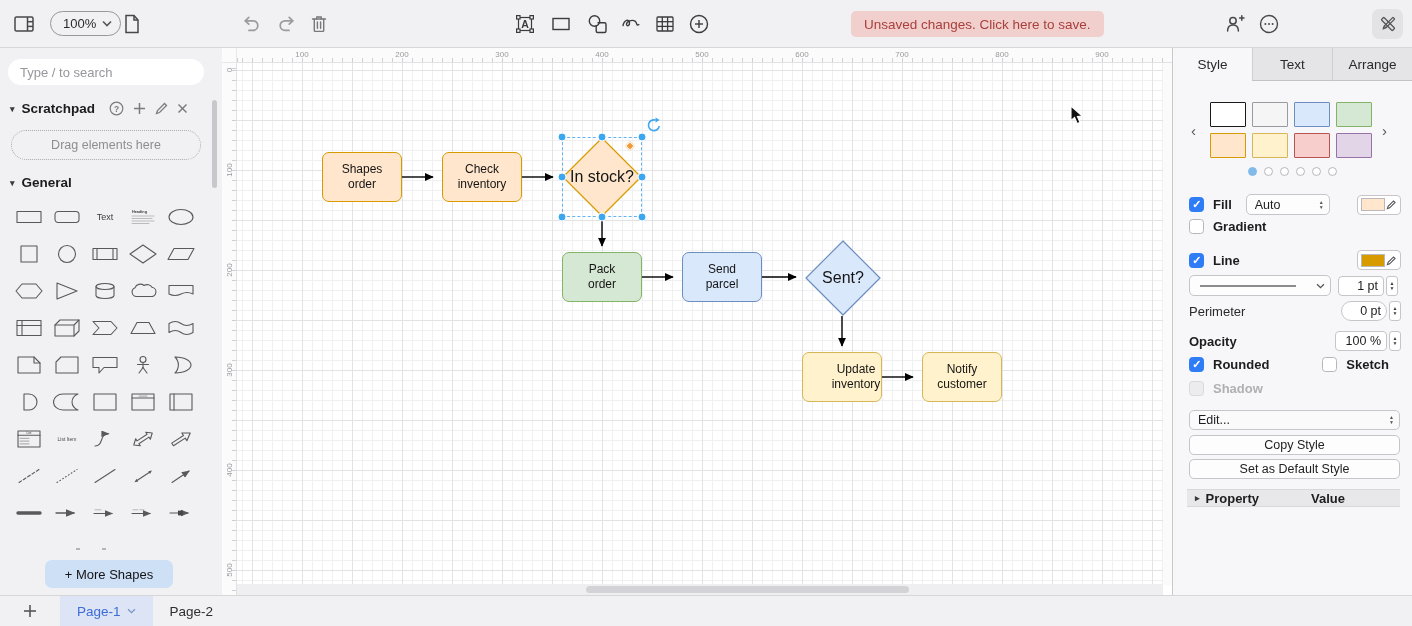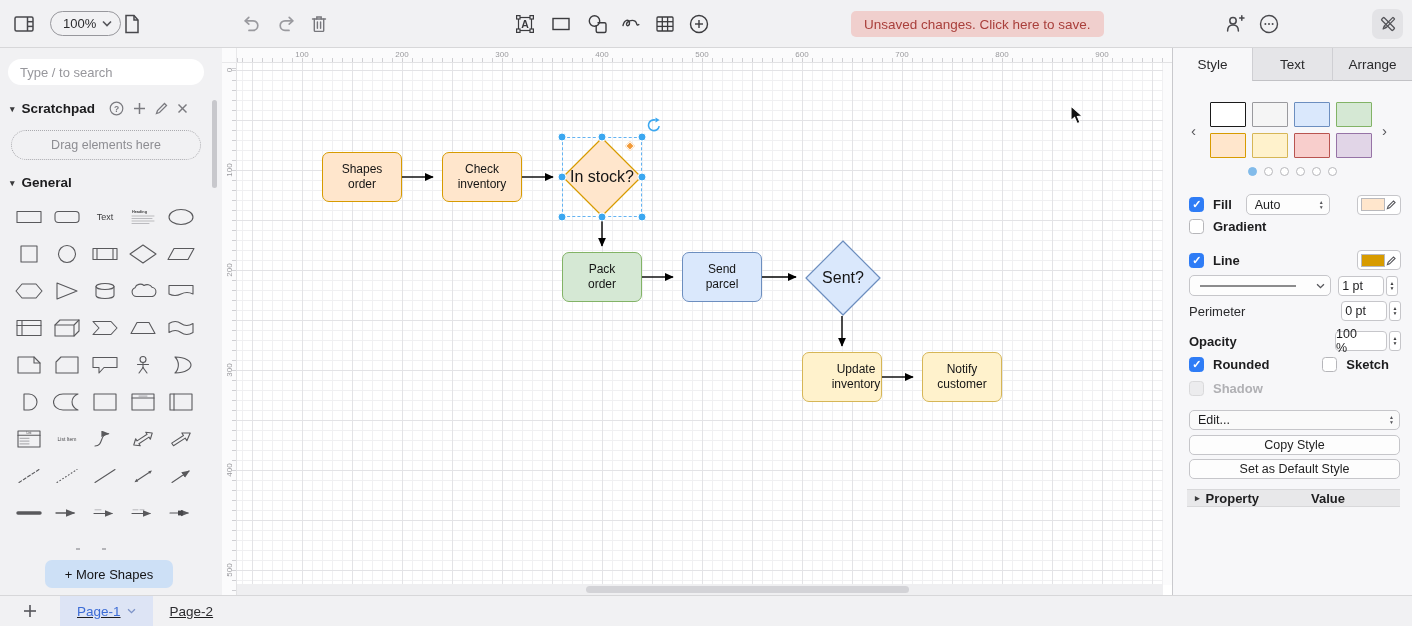--- a/index.html
+++ b/index.html
@@ -74,21 +74,21 @@
   .pdot.active { background:#82bbea; border-color:#82bbea; }
   .prow { position:absolute; left:16px; width:212px; display:flex; align-items:center; }
   .cb { width:15px; height:15px; border-radius:3.5px; border:1px solid #b6b6ba; background:#fff; margin-right:9px; flex:none; cursor:pointer; position:relative; }
   .cb.on { background:#2e7cf6; border-color:#2e7cf6; }
   .cb.on::after { content:"✓"; position:absolute; left:2.2px; top:0.4px; color:#fff; font-size:11px; font-weight:bold; }
   .cb.dis { background:#ececee; border-color:#d9d9db; }
   .plabel { font-weight:bold; color:#1d1d1f; }
   .plabel.gray { color:#b0b0b4; }
   .select { background:#fdfdfd; border:1px solid #c6c6ca; border-radius:5px; display:flex; align-items:center; height:21px; padding:0 5px 0 8px; cursor:pointer; font-size:12.5px; color:#1d1d1f; }
   .updown { margin-left:auto; display:flex; flex-direction:column; line-height:4.6px; font-size:5px; color:#55555a; padding-left:5px; }
-  .numbox { background:#fff; border:1px solid #c6c6ca; border-radius:4px; height:20px; display:flex; align-items:center; justify-content:flex-end; padding-right:20px; font-size:12.5px; color:#1d1d1f; }
+  .numbox { background:#fff; border:1px solid #c6c6ca; border-radius:4px; height:20px; display:flex; align-items:center; justify-content:flex-end; padding-right:5px; font-size:12.5px; color:#1d1d1f; }
   .stepper { width:12px; height:20px; background:#fff; border:1px solid #c6c6ca; border-radius:3px; display:flex; flex-direction:column; align-items:center; justify-content:center; line-height:5px; font-size:5px; color:#3a3a3c; margin-left:2px; cursor:pointer; }
   .colorbtn { width:44px; height:20px; background:#fff; border:1px solid #c6c6ca; border-radius:4px; display:flex; align-items:center; justify-content:space-between; padding:0 3px; margin-left:auto; cursor:pointer; }
   .colorbtn .cchip { width:24px; height:13px; border:1px solid #b9b9bd; }
   .pbtn { position:absolute; left:16px; width:211px; height:20px; background:#fdfdfd; border:1px solid #c6c6ca; border-radius:5px; display:flex; align-items:center; justify-content:center; font-size:12.5px; color:#222; cursor:pointer; }
   #prop-header { position:absolute; left:14px; top:441px; width:213px; height:18px; background:#e8e8ea; border-top:1px solid #d8d8da; border-bottom:1px solid #d8d8da; display:flex; align-items:center; font-size:13px; font-weight:bold; color:#1d1d1f; }
 
   
   #footer { position:absolute; left:0; top:595px; width:1412px; height:31px; background:#f1f1f3; border-top:1px solid #d7d7d9; display:flex; align-items:stretch; z-index:30; }
   #add-page { width:60px; display:flex; align-items:center; justify-content:center; cursor:pointer; }
   .page-tab { display:flex; align-items:center; gap:6px; padding:0 17px; font-size:13.5px; color:#2d2d30; cursor:pointer; }
@@ -728,21 +728,21 @@
         <span>1 pt</span>
       </div>
       <span class="stepper">
           <span>▲</span>
           <span>▼</span>
         </span>
     </div>
 
     <div class="prow" style="top:253px;">
       <span style="color:#2a2a2c;">Perimeter</span>
-      <div class="numbox" style="width:46px; margin-left:auto;">
+      <div class="numbox" style="width:46px; margin-left:auto;border-radius:10px;">
         <span>0 pt</span>
       </div>
       <span class="stepper">
           <span>▲</span>
           <span>▼</span>
         </span>
     </div>
 
     <div class="prow" style="top:283px;">
       <span class="plabel">Opacity</span>
@@ -791,21 +791,21 @@
     </div>
   </div>
 
   <div id="footer">
     <div id="add-page">
       <svg width="14" height="14" viewBox="0 0 14 14" fill="none" stroke="#55555a" stroke-width="1.6">
           <line x1="7" y1="1" x2="7" y2="13"></line>
           <line x1="1" y1="7" x2="13" y2="7"></line>
         </svg>
     </div>
-    <div id="page-tabs" style="display:flex; align-items:stretch;text-decoration:underline;">
+    <div id="page-tabs" style="display:flex; align-items:stretch;">
         <div class="page-tab active">
           <span>Page-1</span>
           <svg width="9" height="6" viewBox="0 0 10 7" fill="none" stroke="#7d93c8" stroke-width="1.5">
             <path d="M1,1.5 L5,5.5 L9,1.5"></path>
           </svg>
         </div>
         <div class="page-tab">
           <span>Page-2</span>
         </div>
       </div>

